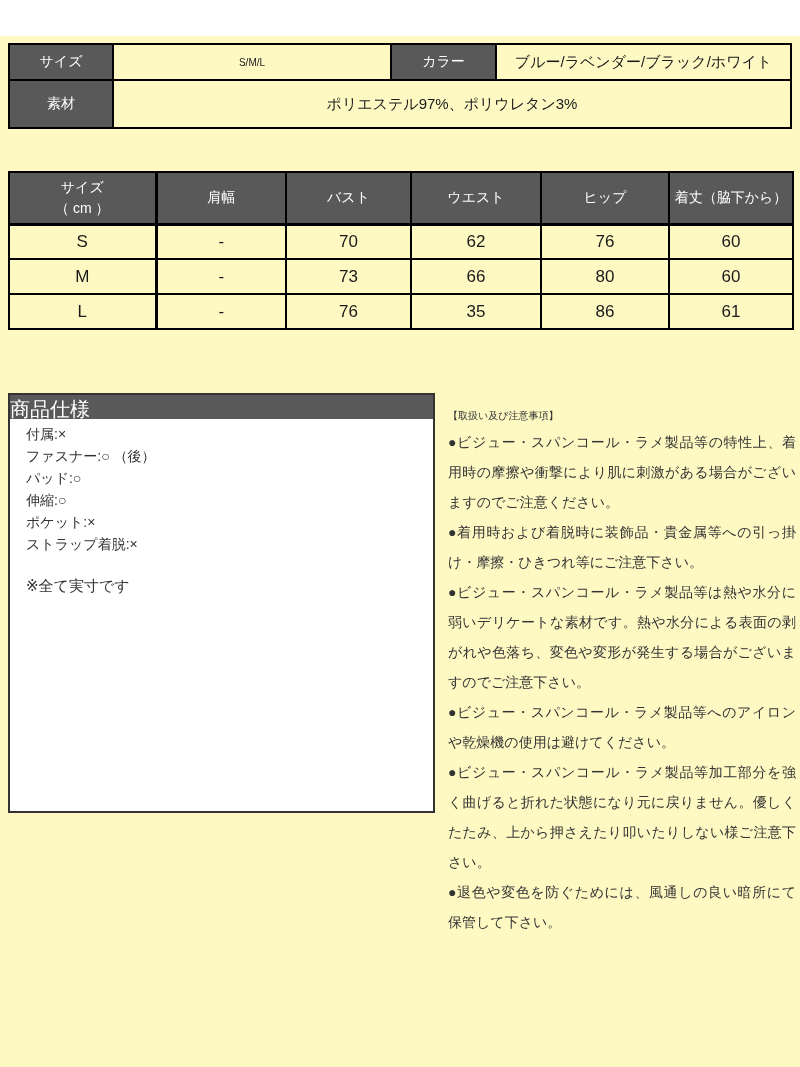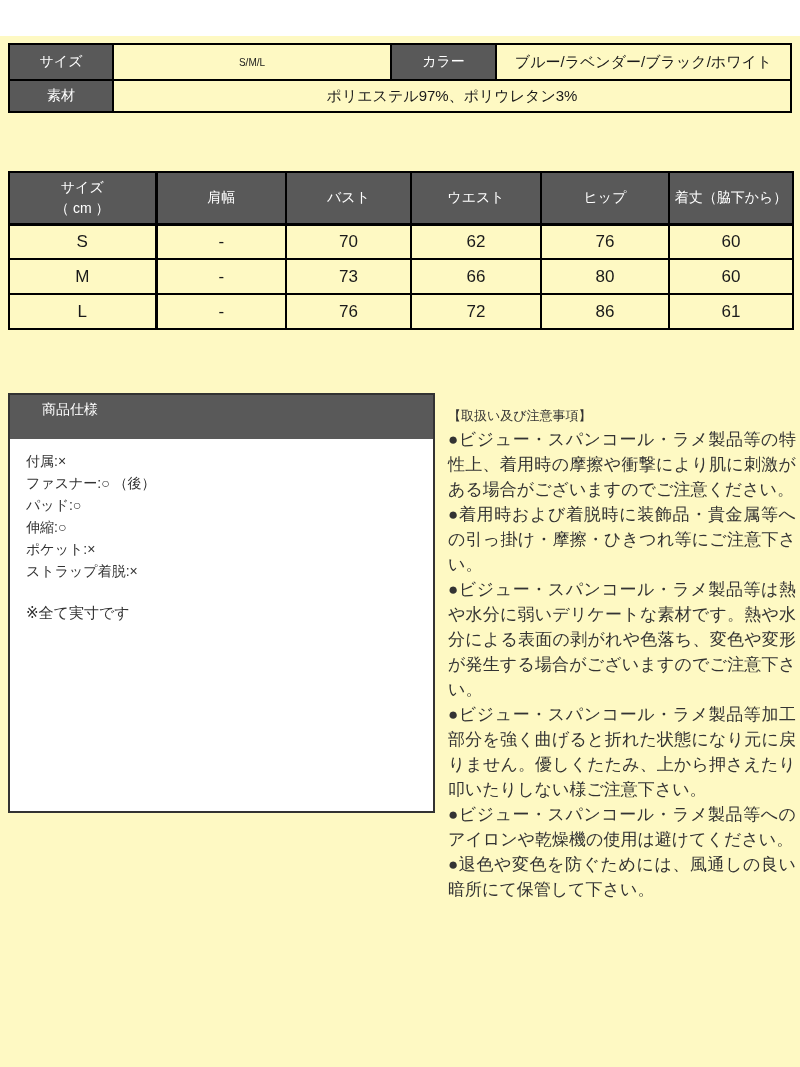--- a/index.html
+++ b/index.html
@@ -33,21 +33,21 @@
     table-layout:fixed;
   }
   .top-table td{
     border:2px solid var(--border);
     text-align:center;
     vertical-align:middle;
     font-size:15px;
     color:#1a1a1a;
   }
   .top-table tr:first-child td{height:36px;}
-  .top-table tr:last-child td{height:32px;}
+  .top-table tr:last-child td{height:48px;}
   .top-table td.hdr{
     background:var(--header-bg);
     color:var(--header-text);
     font-size:14px;
   }
   .top-table td.val-large{font-size:10px;}
 
   
   .size-chart{
     position:absolute;
@@ -85,54 +85,54 @@
     position:absolute;
     left:8px; top:357px;
     width:427px;
     height:420px;
     border:2px solid var(--box-border);
     background:#ffffff;
   }
   .spec-box .bar{
     background:var(--header-bg);
     color:var(--header-text);
-    height:44px;
+    height:24px;
     line-height:28px;
-    font-size:14px;
-    padding-left:32px;
+    font-size:20px;
+    padding-left:0;
   }
   .spec-box .body{
-    padding:11px 14px 0 16px;
+    padding:4px 14px 0 16px;
   }
   .spec-item{
     font-size:14px;
     line-height:22px;
     color:var(--text);
   }
   .spec-note{
     margin-top:20px;
     font-size:15px;
     line-height:22px;
     color:var(--text);
   }
 
   
   .notes{
     position:absolute;
     left:448px; top:369px;
     width:348px;
   }
   .notes .title{
-    font-size:13px;
+    font-size:10px;
     line-height:22px;
     color:var(--text);
   }
   .notes p{
-    font-size:17px;
-    line-height:25px;
+    font-size:14px;
+    line-height:30px;
     color:var(--text);
     text-align:justify;
   }
 </style>
 </head>
 <body>
 
 <div class="page">
 
   <table class="top-table">
@@ -188,21 +188,21 @@
       <td>-</td>
       <td>73</td>
       <td>66</td>
       <td>80</td>
       <td>60</td>
     </tr>
     <tr>
       <td>L</td>
       <td>-</td>
       <td>76</td>
-      <td>72</td>
+      <td>35</td>
       <td>86</td>
       <td>61</td>
     </tr>
   </tbody>
     </table>
 
   <div class="spec-box">
     <div class="bar">商品仕様</div>
     <div class="body">
       <div class="spec-item">付属:×</div>
@@ -213,18 +213,18 @@
       <div class="spec-item">ストラップ着脱:×</div>
       <div class="spec-note">※全て実寸です</div>
     </div>
   </div>
 
   <div class="notes">
     <div class="title">【取扱い及び注意事項】</div>
     <p>●ビジュー・スパンコール・ラメ製品等の特性上、着用時の摩擦や衝撃により肌に刺激がある場合がございますのでご注意ください。</p>
     <p>●着用時および着脱時に装飾品・貴金属等への引っ掛け・摩擦・ひきつれ等にご注意下さい。</p>
     <p>●ビジュー・スパンコール・ラメ製品等は熱や水分に弱いデリケートな素材です。熱や水分による表面の剥がれや色落ち、変色や変形が発生する場合がございますのでご注意下さい。</p>
+    <p>●ビジュー・スパンコール・ラメ製品等へのアイロンや乾燥機の使用は避けてください。</p>
     <p>●ビジュー・スパンコール・ラメ製品等加工部分を強く曲げると折れた状態になり元に戻りません。優しくたたみ、上から押さえたり叩いたりしない様ご注意下さい。</p>
-    <p>●ビジュー・スパンコール・ラメ製品等へのアイロンや乾燥機の使用は避けてください。</p>
     <p>●退色や変色を防ぐためには、風通しの良い暗所にて保管して下さい。</p>
   </div>
 
 </div>
 
 </body></html>

